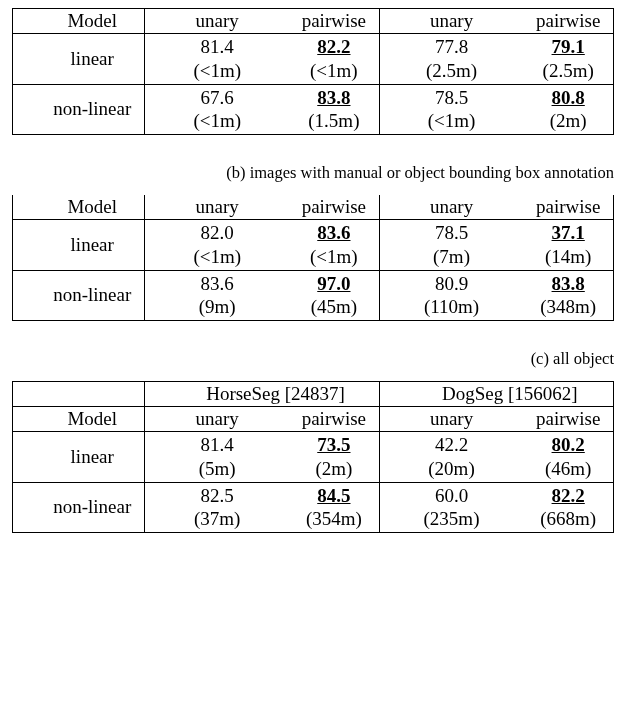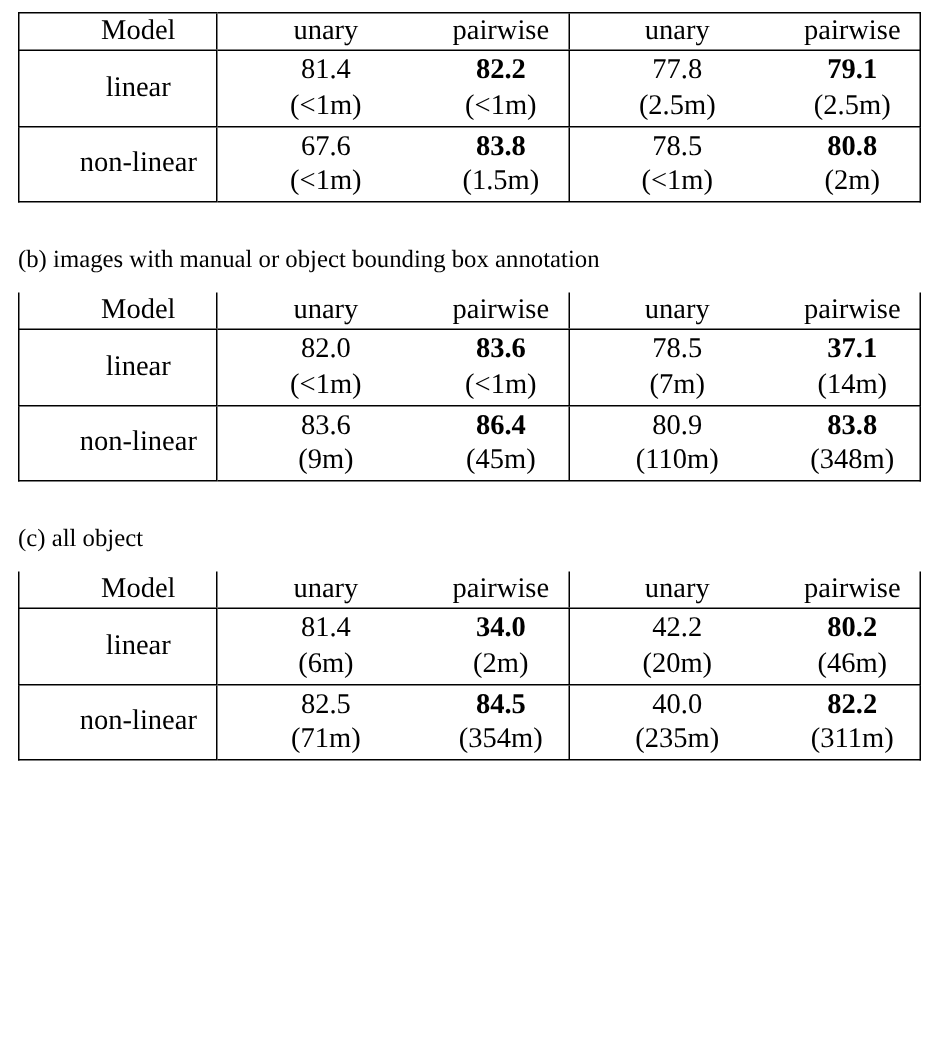--- a/index.html
+++ b/index.html
@@ -20,23 +20,23 @@
   td, th {
     text-align: center;
     padding: 1px 6px;
     font-weight: normal;
     vertical-align: middle;
   }
   .hb { border-top: 1px solid #000; }
   .vb { border-left: 1px solid #000; }
   .rb { border-right: 1px solid #000; }
   .bb { border-bottom: 1px solid #000; padding-left: 33px; }
-  .bold { font-weight: bold; }
+  .bold { font-weight: bold; text-decoration: underline; }
   .caption {
-    text-align: left;
+    text-align: right;
     font-size: 16.5px;
     margin: 28px 0 12px 0;
   }
   .cellpair { line-height: 1.25; }
 </style>
 </head>
 <body>
 
 <table>
 <colgroup>
@@ -127,21 +127,21 @@
         </td>
 </tr>
 <tr>
   <td class="vb bb">
           <div class="cellpair">non-linear</div>
         </td>
   <td class="vb bb">
           <div class="cellpair"><span>83.6</span><br><span>(9m)</span></div>
         </td>
   <td class="bb">
-          <div class="cellpair"><span class="bold">86.4</span><br><span>(45m)</span></div>
+          <div class="cellpair"><span class="bold">97.0</span><br><span>(45m)</span></div>
         </td>
   <td class="vb bb">
           <div class="cellpair"><span>80.9</span><br><span>(110m)</span></div>
         </td>
   <td class="bb rb">
           <div class="cellpair"><span class="bold">83.8</span><br><span>(348m)</span></div>
         </td>
 </tr>
 </tbody>
   </table>
@@ -150,55 +150,60 @@
 
 <table>
 <colgroup>
   <col style="width:130px">
       <col style="width:115px">
       <col style="width:115px">
       <col style="width:115px">
       <col style="width:115px">
 </colgroup>
 <tbody>
+      <tr>
+  <td class="hb vb bb"></td>
+  <td class="hb vb bb" colspan="2">HorseSeg [24837]</td>
+  <td class="hb vb bb rb" colspan="2">DogSeg [156062]</td>
+</tr>
 <tr>
   <td class="vb bb">Model</td>
   <td class="vb bb">unary</td>
   <td class="bb">pairwise</td>
   <td class="vb bb">unary</td>
   <td class="bb rb">pairwise</td>
 </tr>
 <tr>
   <td class="vb bb">
           <div class="cellpair">linear</div>
         </td>
   <td class="vb bb">
-          <div class="cellpair"><span>81.4</span><br><span>(6m)</span></div>
-        </td>
-  <td class="bb">
-          <div class="cellpair"><span class="bold">34.0</span><br><span>(2m)</span></div>
+          <div class="cellpair"><span>81.4</span><br><span>(5m)</span></div>
+        </td>
+  <td class="bb">
+          <div class="cellpair"><span class="bold">73.5</span><br><span>(2m)</span></div>
         </td>
   <td class="vb bb">
           <div class="cellpair"><span>42.2</span><br><span>(20m)</span></div>
         </td>
   <td class="bb rb">
           <div class="cellpair"><span class="bold">80.2</span><br><span>(46m)</span></div>
         </td>
 </tr>
 <tr>
   <td class="vb bb">
           <div class="cellpair">non-linear</div>
         </td>
   <td class="vb bb">
-          <div class="cellpair"><span>82.5</span><br><span>(71m)</span></div>
+          <div class="cellpair"><span>82.5</span><br><span>(37m)</span></div>
         </td>
   <td class="bb">
           <div class="cellpair"><span class="bold">84.5</span><br><span>(354m)</span></div>
         </td>
   <td class="vb bb">
-          <div class="cellpair"><span>40.0</span><br><span>(235m)</span></div>
-        </td>
-  <td class="bb rb">
-          <div class="cellpair"><span class="bold">82.2</span><br><span>(311m)</span></div>
+          <div class="cellpair"><span>60.0</span><br><span>(235m)</span></div>
+        </td>
+  <td class="bb rb">
+          <div class="cellpair"><span class="bold">82.2</span><br><span>(668m)</span></div>
         </td>
 </tr>
 </tbody>
   </table>
 
 </body></html>

